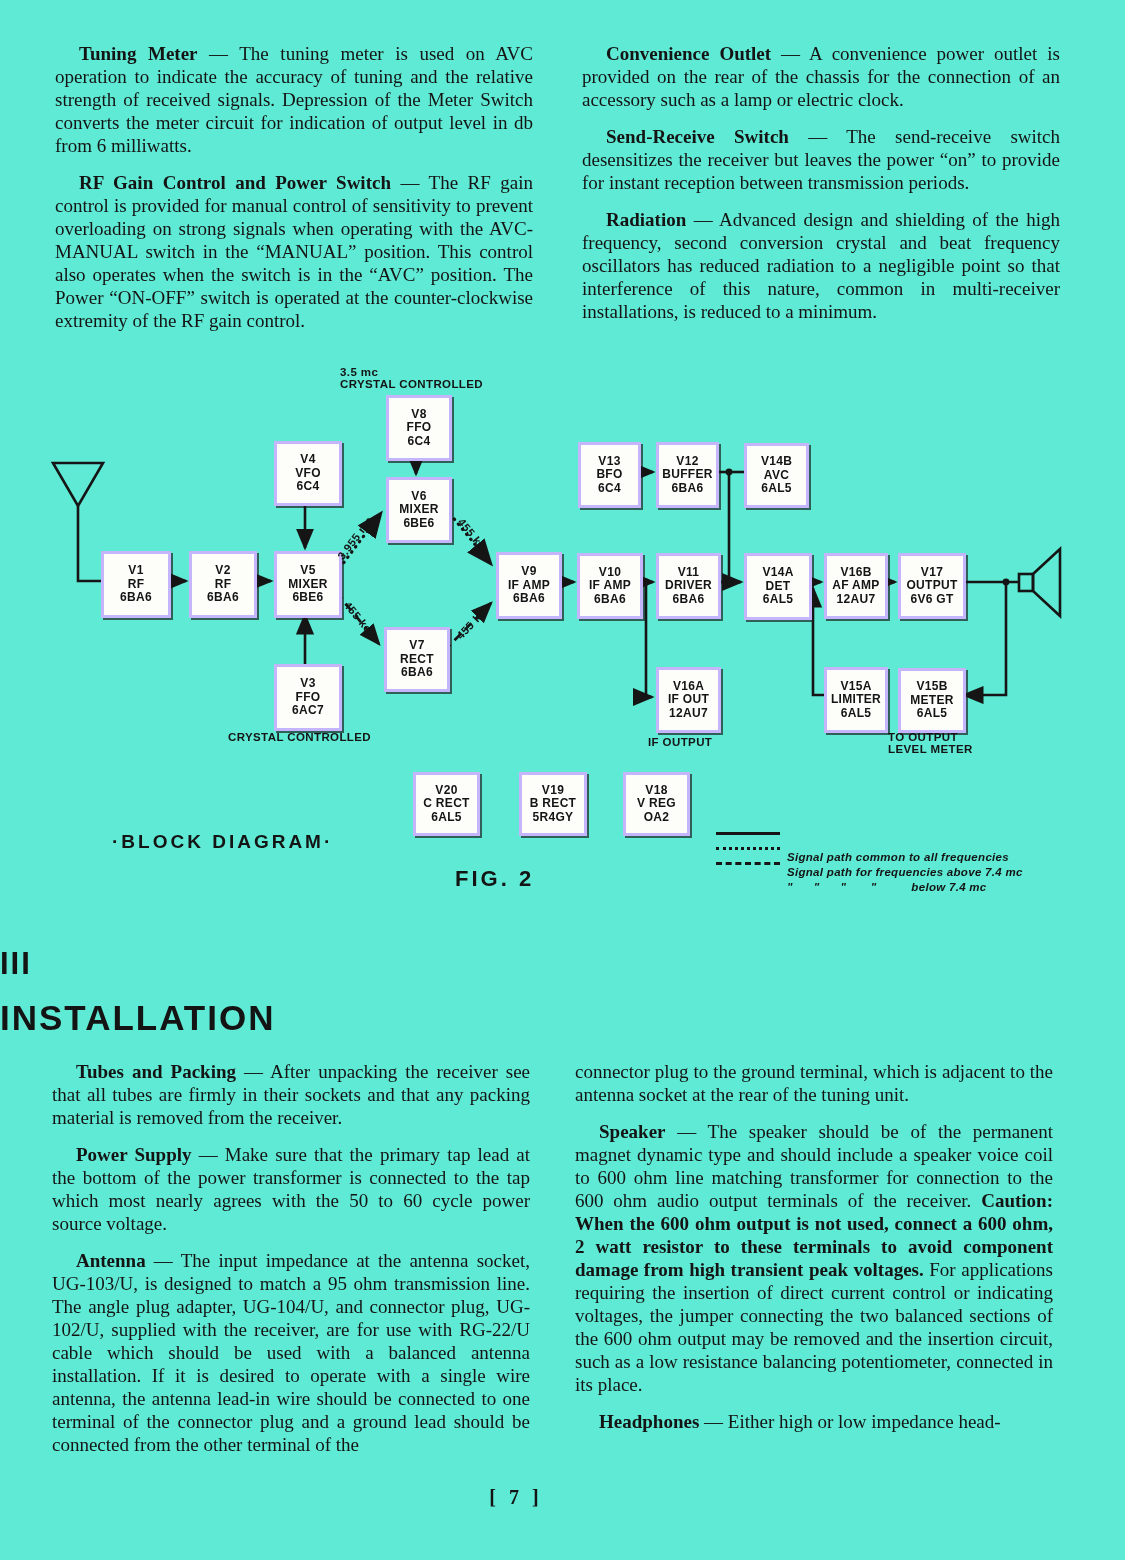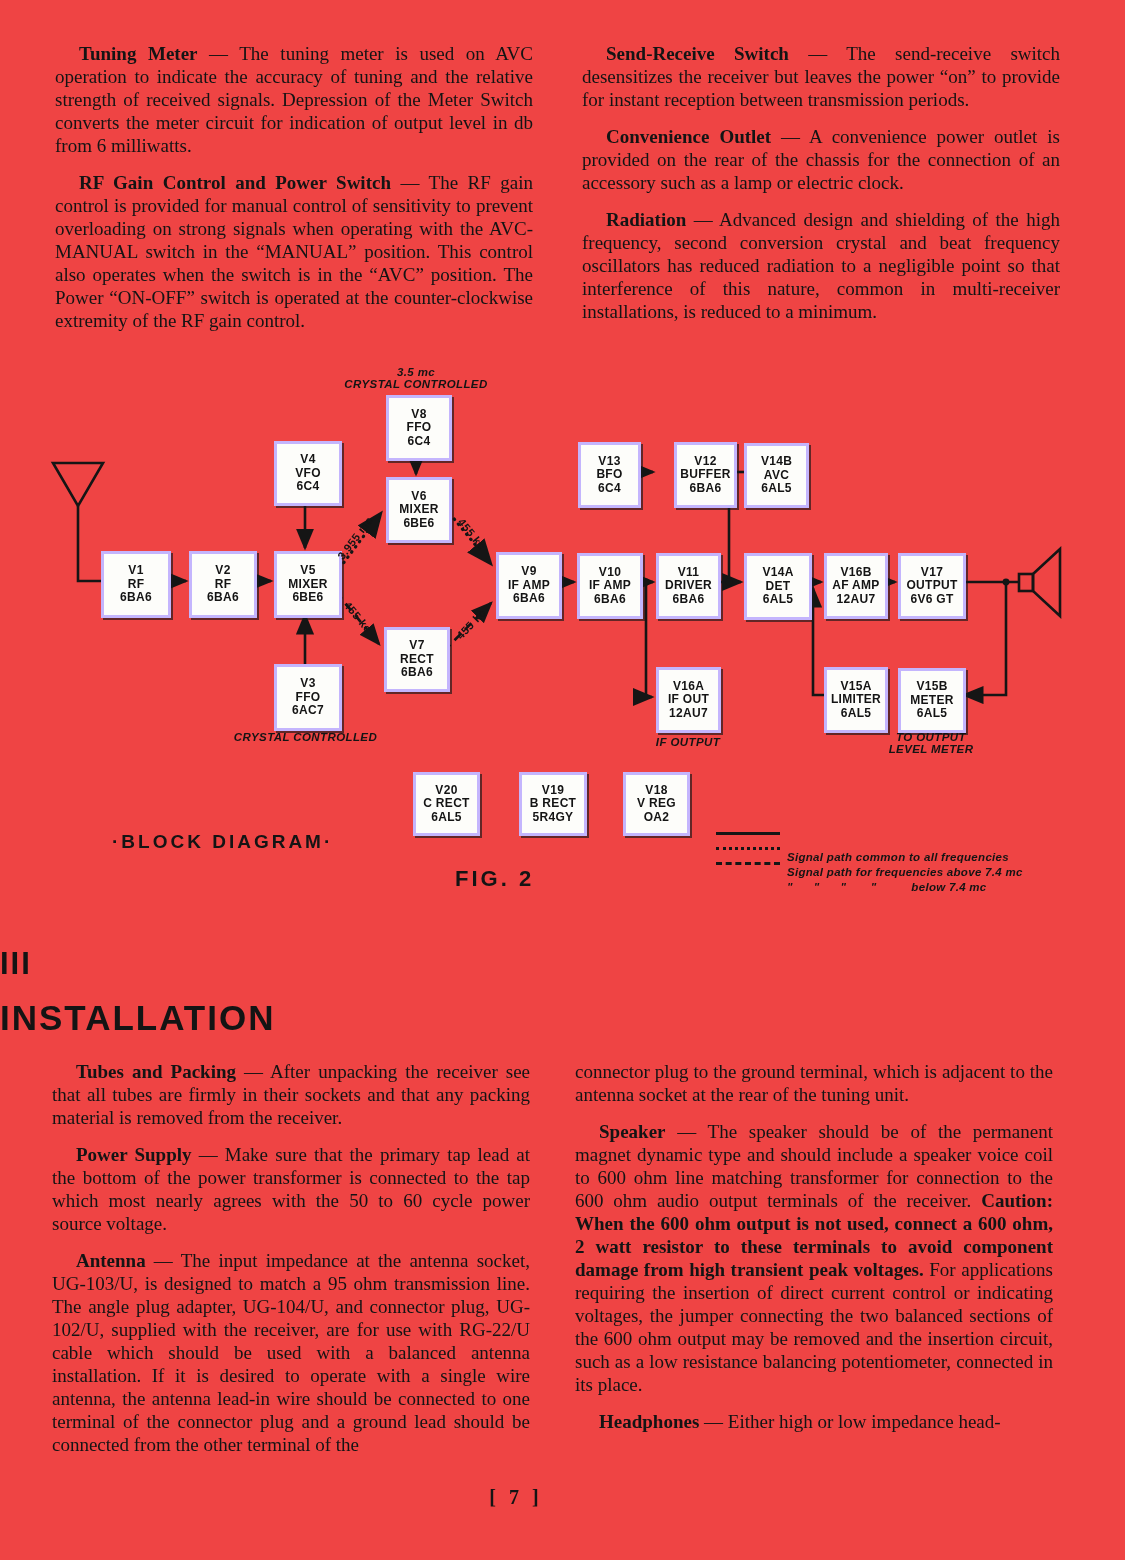--- a/index.html
+++ b/index.html
@@ -1,17 +1,17 @@
 <!DOCTYPE html>
 <html><head>
 <meta charset="utf-8">
 <title>Receiver Manual — Page 7</title>
 <style>
   html,body{margin:0;padding:0;background:#e8e8e4;}
-  .page{position:relative;width:1125px;height:1560px;margin:0 auto;background:#ef4444;color:#141414;overflow:hidden;}
+  .page{position:relative;width:1125px;height:1560px;margin:0 auto;background:#5eead4;color:#141414;overflow:hidden;}
   
   .tcol{position:absolute;width:478px;text-align:justify;
         font-family:"Liberation Serif",serif;font-size:19px;line-height:23px;}
   .tcol p{margin:0 0 14px 0;text-indent:24px;}
   .tcol p.cont{text-indent:0;}
   .rh{font-weight:bold;}
   #col-tl{left:55px;top:42px;}
   #col-tr{left:582px;top:42px;}
   #col-bl{left:52px;top:1060px;}
   #col-br{left:575px;top:1060px;}
@@ -20,22 +20,22 @@
         font-family:"Liberation Sans",sans-serif;font-weight:bold;}
   .sec-num{top:946px;font-size:31px;letter-spacing:2px;}
   .sec-title{top:998px;font-size:35px;letter-spacing:2px;}
   
   .diagram{position:absolute;left:0;top:0;width:1125px;height:1560px;}
   .wires{position:absolute;left:0;top:0;pointer-events:none;}
   .dbox{position:absolute;display:flex;align-items:center;justify-content:center;
         text-align:center;white-space:pre-line;border:3px solid #c4b5fd;background:#fdfdfa;
         font-family:"Liberation Sans",sans-serif;font-weight:bold;font-size:12px;
         line-height:1.12;letter-spacing:.3px;box-shadow:2px 2px 0 rgba(23,23,23,.65);}
-  .note{position:absolute;font-family:"Liberation Sans",sans-serif;font-style:italic;
-        font-weight:bold;font-size:11.5px;letter-spacing:.4px;white-space:pre-line;text-align:center;}
+  .note{position:absolute;font-family:"Liberation Sans",sans-serif;
+        font-weight:bold;font-size:11.5px;letter-spacing:.4px;white-space:pre-line;text-align:left;}
   .plabel{position:absolute;width:62px;text-align:center;
         font-family:"Liberation Sans",sans-serif;font-weight:bold;font-size:11px;letter-spacing:.5px;}
   .dg-title{position:absolute;left:112px;top:831px;font-family:"Liberation Sans",sans-serif;
         font-weight:bold;font-size:19px;letter-spacing:3px;}
   .fig-cap{position:absolute;left:455px;top:866px;width:200px;text-align:left;
         font-family:"Liberation Sans",sans-serif;font-weight:bold;font-size:22px;letter-spacing:3px;}
   
   .legend{position:absolute;left:716px;top:826px;}
   .leg-row{display:flex;align-items:center;height:15px;}
   .leg-sample{display:inline-block;width:64px;margin-right:7px;}
@@ -53,22 +53,22 @@
 <body>
 
 <div class="page">
 
   <div class="tcol" id="col-tl">
     <p><b class="rh">Tuning Meter</b><span> — The tuning meter is used on AVC operation to indicate the accuracy of tuning and the relative strength of received signals.  Depression of the Meter Switch converts the meter circuit for indication of output level in db from 6 milliwatts.</span></p>
     <p><b class="rh">RF Gain Control and Power Switch</b><span> — The RF gain control is provided for manual control of sensitivity to prevent overloading on strong signals when operating with the AVC-MANUAL switch in the “MANUAL” position.  This control also operates when the switch is in the “AVC” position.  The Power “ON-OFF” switch is operated at the counter-clockwise extremity of the RF gain control.</span></p>
   </div>
 
   <div class="tcol" id="col-tr">
+    <p><b class="rh">Convenience Outlet</b><span> — A convenience power outlet is provided on the rear of the chassis for the connection of an accessory such as a lamp or electric clock.</span></p>
     <p><b class="rh">Send-Receive Switch</b><span> — The send-receive switch desensitizes the receiver but leaves the power “on” to provide for instant reception between transmission periods.</span></p>
-    <p><b class="rh">Convenience Outlet</b><span> — A convenience power outlet is provided on the rear of the chassis for the connection of an accessory such as a lamp or electric clock.</span></p>
     <p><b class="rh">Radiation</b><span> — Advanced design and shielding of the high frequency, second conversion crystal and beat frequency oscillators has reduced radiation to a negligible point so that interference of this nature, common in multi-receiver installations, is reduced to a minimum.</span></p>
   </div>
 
   <div class="diagram">
 
     <svg class="wires" width="1125" height="1560" viewBox="0 0 1125 1560">
       <defs>
         <marker id="arr" markerWidth="9" markerHeight="8" refX="7.5" refY="3.5" orient="auto">
           <path d="M0,0 L8.5,3.5 L0,7 Z" fill="#151515"></path>
         </marker>
@@ -147,21 +147,21 @@
 6BA6</div>
     <div class="dbox" style="left:577px;top:553px;width:60px;height:60px">V10
 IF AMP
 6BA6</div>
     <div class="dbox" style="left:656px;top:553px;width:59px;height:60px">V11
 DRIVER
 6BA6</div>
     <div class="dbox" style="left:578px;top:442px;width:57px;height:60px">V13
 BFO
 6C4</div>
-    <div class="dbox" style="left:674px;top:442px;width:57px;height:60px">V12
+    <div class="dbox" style="left:656px;top:442px;width:57px;height:60px">V12
 BUFFER
 6BA6</div>
     <div class="dbox" style="left:744px;top:443px;width:59px;height:59px">V14B
 AVC
 6AL5</div>
     <div class="dbox" style="left:744px;top:553px;width:62px;height:61px">V14A
 DET
 6AL5</div>
     <div class="dbox" style="left:824px;top:553px;width:58px;height:60px">V16B
 AF AMP

